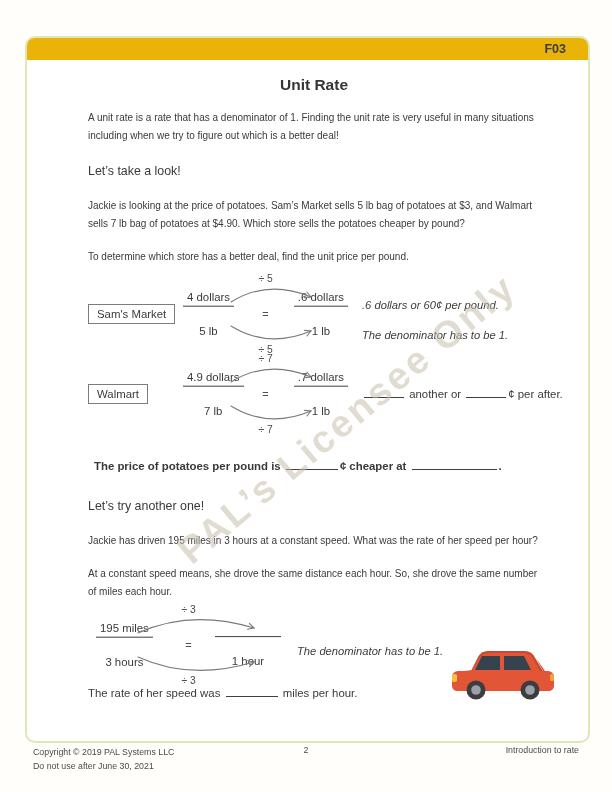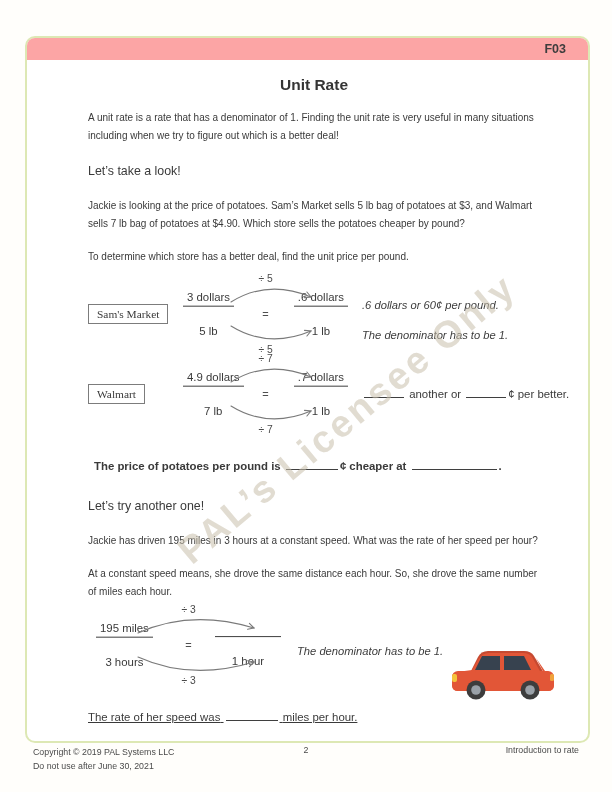--- a/index.html
+++ b/index.html
@@ -5,35 +5,35 @@
   html,body{margin:0;padding:0;background:#ffffff;}
   .sheet{
     position:relative;width:612px;height:792px;background:#fffefb;
     font-family:"Liberation Sans",sans-serif;color:#3a3a3a;overflow:hidden;
   }
   .frame{
     position:absolute;left:25px;top:36px;width:561px;height:703px;
     border:2px solid #dde8b4;border-radius:10px;background:#ffffff;
   }
   .header-bar{
-    height:22px;background:#fca5a5;border-radius:8px 8px 0 0;
+    height:22px;background:#eab308;border-radius:8px 8px 0 0;
     display:flex;align-items:center;justify-content:flex-end;padding-right:22px;
     font-size:12.5px;font-weight:bold;color:#3d3d3d;
   }
   .content{position:absolute;left:61px;top:22px;width:452px;}
   .title{margin:16px 0 0 0;text-align:center;font-size:15.5px;font-weight:bold;color:#353535;}
   p{margin:15px 0 0 0;font-size:10px;line-height:1.8;color:#3a3a3a;}
   .lead{font-size:12.4px;margin-top:15px;}
   .fill-line{font-size:11.4px;}
   .indent{padding-left:6px;}
   .blank{display:inline-block;border-bottom:1px solid #3f3f3f;height:12px;vertical-align:baseline;margin:0 2px;}
   .w40{width:40px;} .w52{width:52px;} .w85{width:85px;}
 
   .rate-row{display:flex;align-items:center;margin-top:8px;}
-  .store-slot{width:95px;flex-shrink:0;display:flex;align-items:center;font-family:Liberation Serif, serif;}
+  .store-slot{width:95px;flex-shrink:0;display:flex;align-items:center;}
   .store-box{
     display:inline-block;border:1px solid #7c7c7c;background:#fff;
     padding:3px 8px;font-size:11.4px;white-space:nowrap;
   }
   .diagram{position:relative;width:165px;height:76px;flex-shrink:0;}
   .diagram.wide{width:185px;margin-left:8px;}
   .frac{position:absolute;top:50%;transform:translateY(-50%);text-align:center;font-size:11.4px;line-height:1.3;}
   .frac-left{left:0;}
   .frac-right{right:0;}
   .frac .num{padding:0 4px 1px 4px;border-bottom:1.2px solid #3f3f3f;white-space:nowrap;}
@@ -83,21 +83,21 @@
 
       <p>To determine which store has a better deal, find the unit price per pound.</p>
 
       <div class="rate-row" style="margin-top:10px;">
         <div class="store-slot">
           <span class="store-box">Sam's Market</span>
         </div>
         <div class="diagram">
           <span class="op op-top">÷ 5</span>
           <div class="frac frac-left">
-            <div class="num">3 dollars</div>
+            <div class="num">4 dollars</div>
             <div class="den">5 lb</div>
           </div>
           <span class="eq">=</span>
           <div class="frac frac-right">
             <div class="num">.6 dollars</div>
             <div class="den">1 lb</div>
           </div>
           <svg class="arcs" viewBox="0 0 165 76">
             <path d="M 48 26 Q 85 3 128 21" fill="none" stroke="#7a7a7a" stroke-width="1.1" stroke-linecap="round"></path>
             <path d="M 123.9 16 L 128 21 L 121.5 21.6" fill="none" stroke="#7a7a7a" stroke-width="1.1" stroke-linecap="round"></path>
@@ -132,21 +132,21 @@
             <path d="M 123.9 16 L 128 21 L 121.5 21.6" fill="none" stroke="#7a7a7a" stroke-width="1.1" stroke-linecap="round"></path>
             <path d="M 48 50 Q 85 73 128 55" fill="none" stroke="#7a7a7a" stroke-width="1.1" stroke-linecap="round"></path>
             <path d="M 123.9 60 L 128 55 L 121.5 54.4" fill="none" stroke="#7a7a7a" stroke-width="1.1" stroke-linecap="round"></path>
           </svg>
           <span class="op op-bottom">÷ 7</span>
         </div>
         <div class="note">
           <span class="note-plain">
             <span class="blank w40"></span>
             <span>another or</span>
-            <span class="blank w40"></span><span>¢ per better.</span>
+            <span class="blank w40"></span><span>¢ per after.</span>
           </span>
         </div>
       </div>
 
       <p class="fill-line indent" style="margin-top:24px;font-weight:bold;">
         <span>The price of potatoes per pound is</span>
         <span class="blank w52"></span><span>¢ cheaper at</span>
         <span class="blank w85"></span><span>.</span>
       </p>
 
@@ -174,21 +174,21 @@
             <path d="M 42 50 Q 95 74 158 55" fill="none" stroke="#7a7a7a" stroke-width="1.1" stroke-linecap="round"></path>
             <path d="M 153.4 59.6 L 158 55 L 151.6 53.7" fill="none" stroke="#7a7a7a" stroke-width="1.1" stroke-linecap="round"></path>
           </svg>
           <span class="op op-bottom">÷ 3</span>
         </div>
         <div class="note" style="margin-left:16px;">
           <div class="note-italic">The denominator has to be 1.</div>
         </div>
       </div>
 
-      <p class="fill-line" style="margin-top:24px;text-decoration:underline;">
+      <p class="fill-line" style="margin-top:0;">
         <span>The rate of her speed was</span>
         <span class="blank w52"></span>
         <span>miles per hour.</span>
       </p>
 
     </div>
 
     <svg class="car" viewBox="0 0 110 58">
       <path d="M 30 13 Q 33 7 40 7 L 76 7 Q 83 7 86 12 L 96 29 L 22 29 Z" fill="#c64a31"></path>
       <path d="M 31 15 Q 34 9 41 9 L 75 9 Q 81 9 84 13 L 93 29 L 24 29 Z" fill="#e25637"></path>

